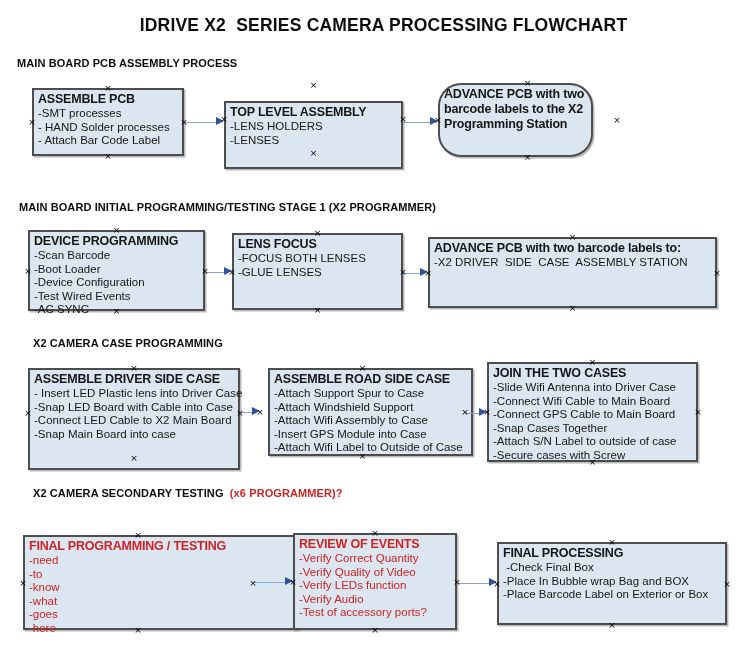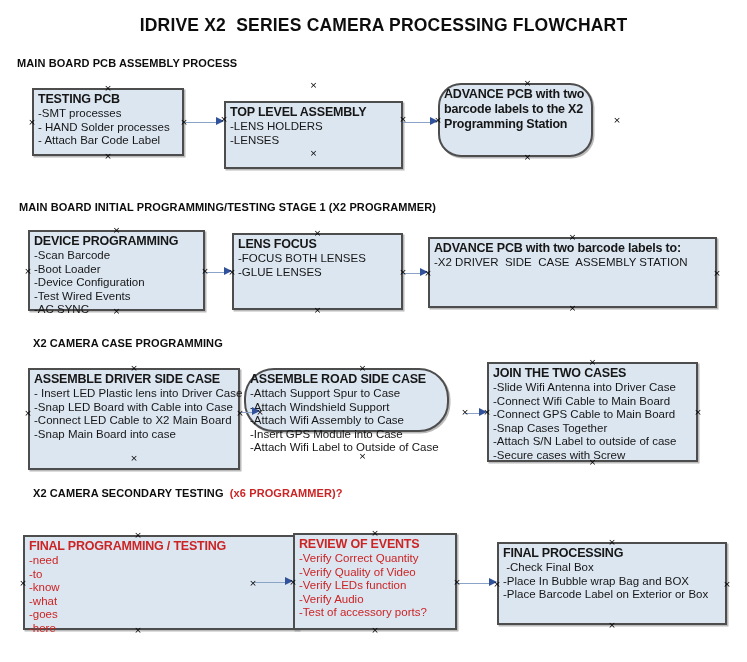--- a/index.html
+++ b/index.html
@@ -33,21 +33,21 @@
     transform:translate(-50%,-50%);font-family:"DejaVu Sans",sans-serif;z-index:3;
   }
 </style>
 </head>
 <body>
 
 <div id="canvas">
   <div class="page-title">IDRIVE X2  SERIES CAMERA PROCESSING FLOWCHART</div>
 <div class="sec-heading" style="left: 17px; top: 57px;"><span>MAIN BOARD PCB ASSEMBLY PROCESS</span></div>
     <div class="box" style="left: 32px; top: 88px; width: 152px; height: 68px;">
-      <div class="box-title">TESTING PCB</div>
+      <div class="box-title">ASSEMBLE PCB</div>
       <div class="box-item">-SMT processes</div>
       <div class="box-item">- HAND Solder processes</div>
       <div class="box-item">- Attach Bar Code Label</div>
     </div>
     <span class="conn-x" style="left: 108px; top: 88px;">×</span>
     <span class="conn-x" style="left: 108px; top: 156px;">×</span>
     <span class="conn-x" style="left: 32px; top: 122px;">×</span>
     <span class="conn-x" style="left: 184px; top: 122px;">×</span>
     <div class="box" style="left: 224px; top: 101px; width: 179px; height: 68px;">
       <div class="box-title">TOP LEVEL ASSEMBLY</div>
@@ -116,21 +116,21 @@
       <div class="box-title">ASSEMBLE DRIVER SIDE CASE</div>
       <div class="box-item">- Insert LED Plastic lens into Driver Case</div>
       <div class="box-item">-Snap LED Board with Cable into Case</div>
       <div class="box-item">-Connect LED Cable to X2 Main Board</div>
       <div class="box-item">-Snap Main Board into case</div>
     </div>
     <span class="conn-x" style="left: 134px; top: 368px;">×</span>
     <span class="conn-x" style="left: 134px; top: 458px;">×</span>
     <span class="conn-x" style="left: 28px; top: 413px;">×</span>
     <span class="conn-x" style="left: 240px; top: 413px;">×</span>
-    <div class="box" style="left: 244px; top: 368px; width: 205px; height: 64px; border-radius: 30px;">
+    <div class="box" style="left: 268px; top: 368px; width: 205px; height: 88px;">
       <div class="box-title">ASSEMBLE ROAD SIDE CASE</div>
       <div class="box-item">-Attach Support Spur to Case</div>
       <div class="box-item">-Attach Windshield Support</div>
       <div class="box-item">-Attach Wifi Assembly to Case</div>
       <div class="box-item">-Insert GPS Module into Case</div>
       <div class="box-item">-Attach Wifi Label to Outside of Case</div>
     </div>
     <span class="conn-x" style="left: 362.5px; top: 368px;">×</span>
     <span class="conn-x" style="left: 362.5px; top: 456px;">×</span>
     <span class="conn-x" style="left: 260px; top: 412px;">×</span>

